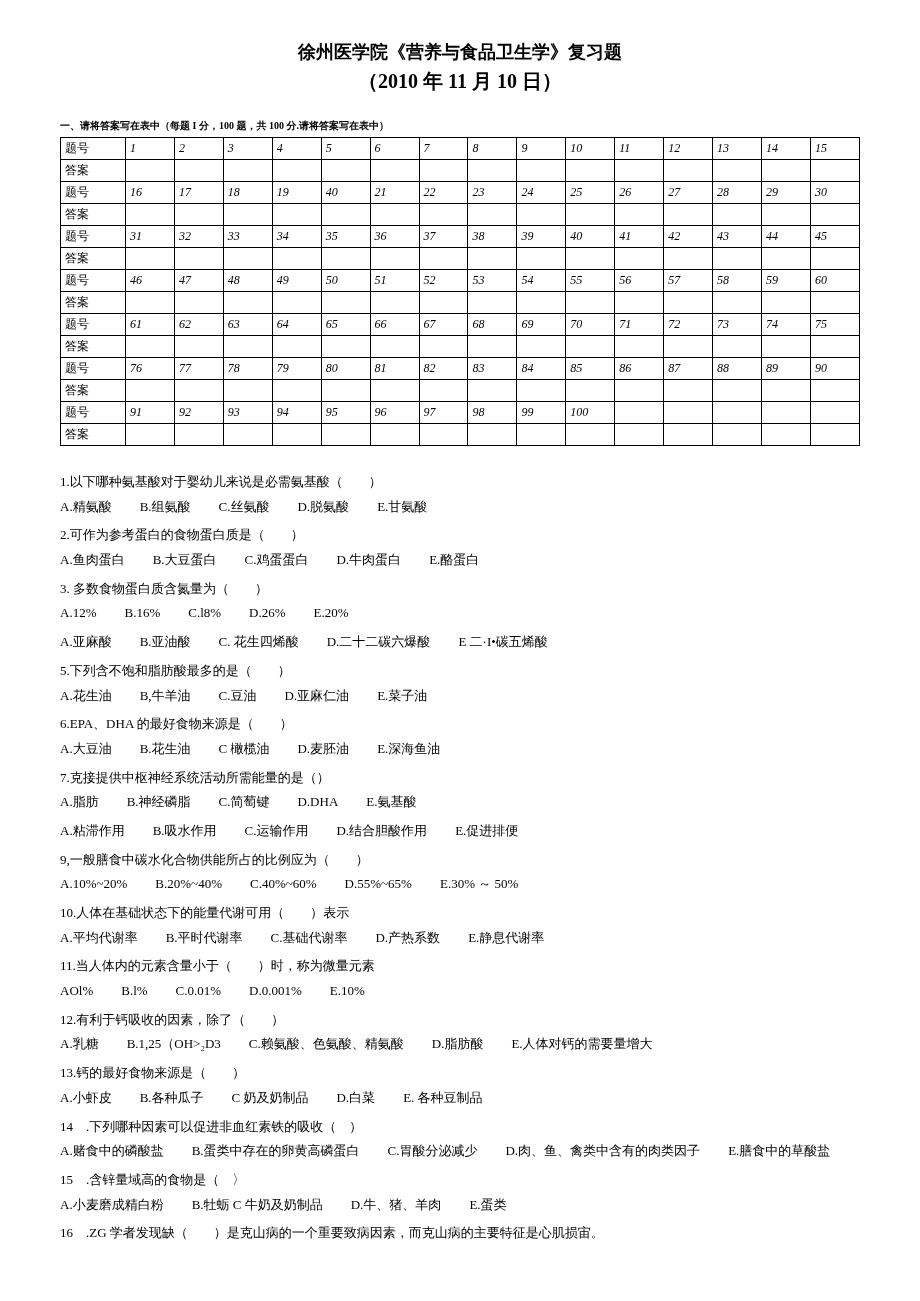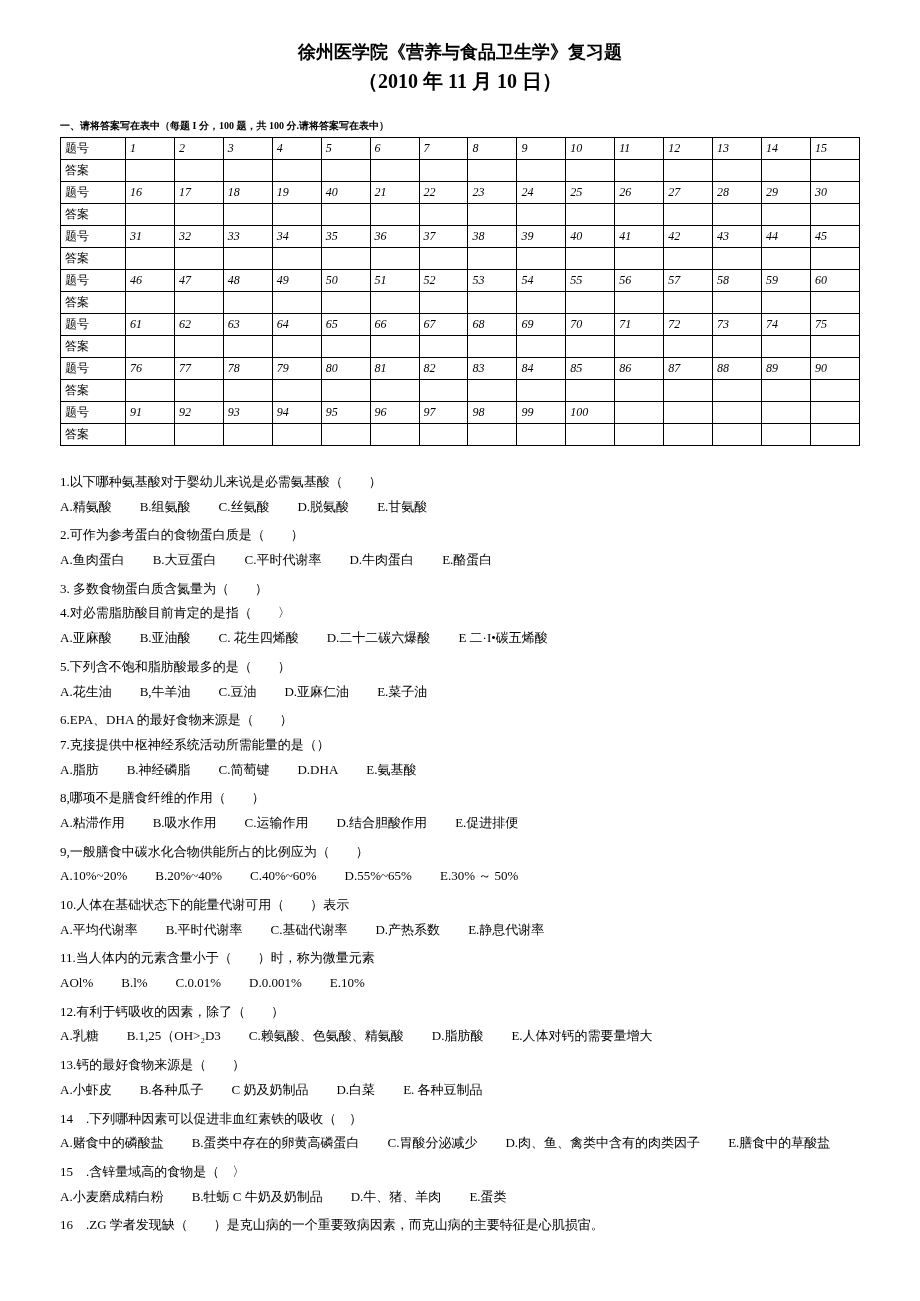--- a/index.html
+++ b/index.html
@@ -336,51 +336,63 @@
       <span class="opt">A.精氨酸</span>
       <span class="opt">B.组氨酸</span>
       <span class="opt">C.丝氨酸</span>
       <span class="opt">D.脱氨酸</span>
       <span class="opt">E.甘氨酸</span>
     </div>
     <p class="qline">2.可作为参考蛋白的食物蛋白质是（　　）</p>
     <div class="opts">
       <span class="opt">A.鱼肉蛋白</span>
       <span class="opt">B.大豆蛋白</span>
-      <span class="opt">C.平时代谢率</span>
+      <span class="opt">C.鸡蛋蛋白</span>
       <span class="opt">D.牛肉蛋白</span>
       <span class="opt">E.酪蛋白</span>
     </div>
     <p class="qline">3. 多数食物蛋白质含氮量为（　　）</p>
-    <p class="qline">4.对必需脂肪酸目前肯定的是指（　　〉</p>
+    <div class="opts">
+      <span class="opt">A.12%</span>
+      <span class="opt">B.16%</span>
+      <span class="opt">C.l8%</span>
+      <span class="opt">D.26%</span>
+      <span class="opt">E.20%</span>
+    </div>
     <div class="opts">
       <span class="opt">A.亚麻酸</span>
       <span class="opt">B.亚油酸</span>
       <span class="opt">C. 花生四烯酸</span>
       <span class="opt">D.二十二碳六爆酸</span>
       <span class="opt">E 二·I•碳五烯酸</span>
     </div>
     <p class="qline">5.下列含不饱和脂肪酸最多的是（　　）</p>
     <div class="opts">
       <span class="opt">A.花生油</span>
       <span class="opt">B,牛羊油</span>
       <span class="opt">C.豆油</span>
       <span class="opt">D.亚麻仁油</span>
       <span class="opt">E.菜子油</span>
     </div>
     <p class="qline">6.EPA、DHA 的最好食物来源是（　　）</p>
+    <div class="opts">
+      <span class="opt">A.大豆油</span>
+      <span class="opt">B.花生油</span>
+      <span class="opt">C 橄榄油</span>
+      <span class="opt">D.麦胚油</span>
+      <span class="opt">E.深海鱼油</span>
+    </div>
     <p class="qline">7.克接提供中枢神经系统活动所需能量的是（）</p>
     <div class="opts">
       <span class="opt">A.脂肪</span>
       <span class="opt">B.神经磷脂</span>
       <span class="opt">C.简萄键</span>
       <span class="opt">D.DHA</span>
       <span class="opt">E.氨基酸</span>
     </div>
-    <p class="qline">8,哪项不是膳食纤维的作用（　　）</p>
     <div class="opts">
       <span class="opt">A.粘滞作用</span>
       <span class="opt">B.吸水作用</span>
       <span class="opt">C.运输作用</span>
       <span class="opt">D.结合胆酸作用</span>
       <span class="opt">E.促进排便</span>
     </div>
     <p class="qline">9,一般膳食中碳水化合物供能所占的比例应为（　　）</p>
     <div class="opts">
       <span class="opt">A.10%~20%</span>

